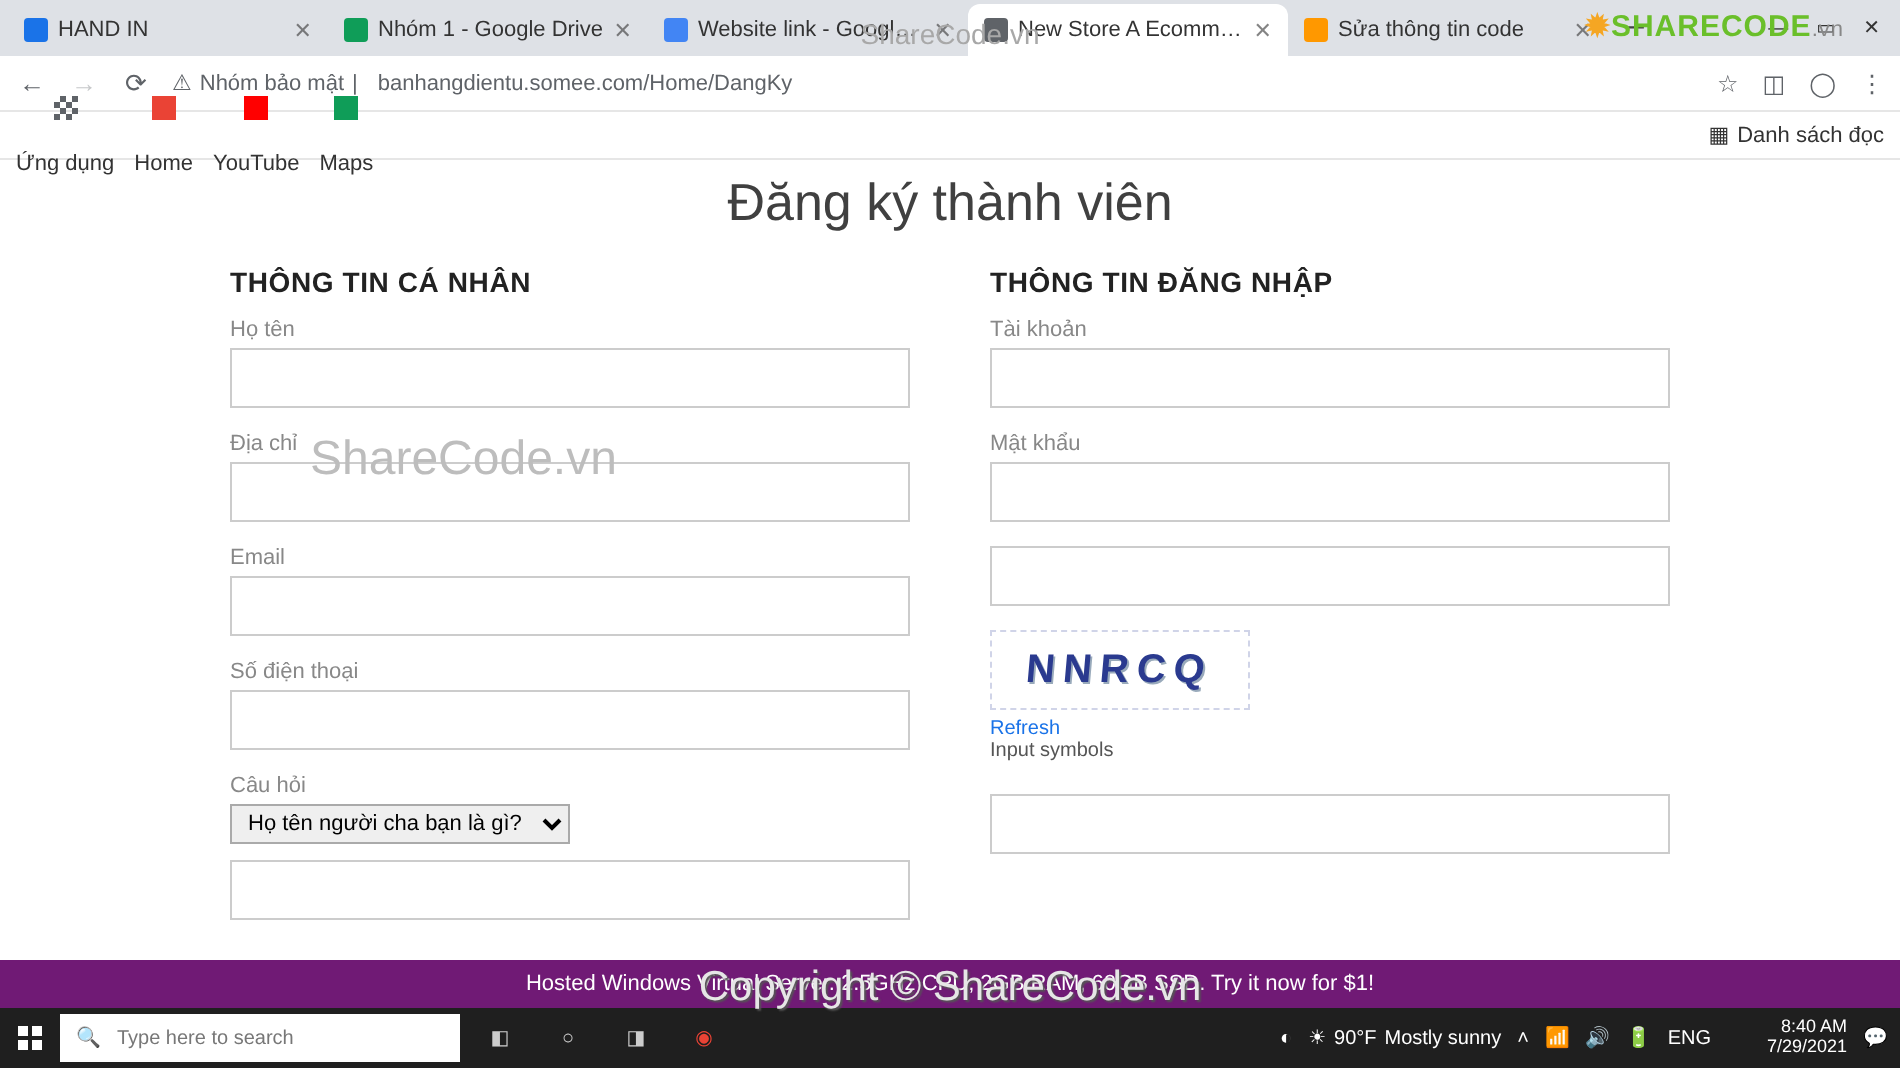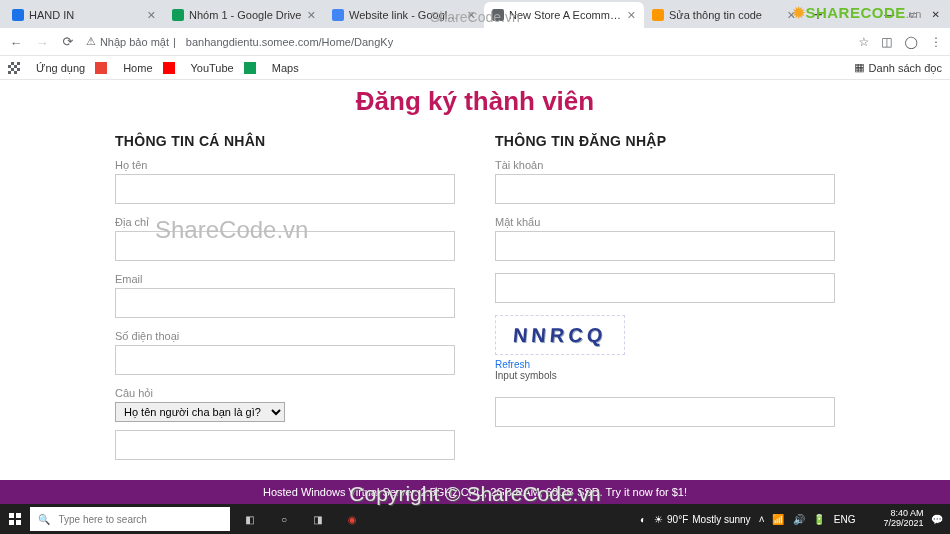--- a/index.html
+++ b/index.html
@@ -23,31 +23,31 @@
 
 .addr-bar { height: 28px; background: #fff; display: flex; align-items: center; padding: 0 8px; gap: 10px; border-bottom: 1px solid #e6e6e6; }
 .nav-btn { width: 16px; font-size: 13px; color: #5f6368; text-align: center; }
 .nav-btn.disabled { opacity: .35; }
 .security { font-size: 11px; color: #5f6368; display: flex; align-items: center; gap: 4px; }
 .url { font-size: 11px; color: #5f6368; }
 .addr-icons { margin-left: auto; display: flex; gap: 12px; font-size: 12px; color: #5f6368; }
 
 
 .bm-bar { height: 24px; background: #fff; display: flex; align-items: center; padding: 0 8px; gap: 10px; font-size: 11px; color: #333; border-bottom: 1px solid #e6e6e6; }
-.bm { display: flex; align-items: center; gap: 16px; }
+.bm { display: flex; align-items: center; gap: 16px; flex-direction: column; }
 .bm .ic { width: 12px; height: 12px; }
 .ic-apps { background: repeating-conic-gradient(#5f6368 0 25%, transparent 0 50%); background-size: 6px 6px; }
 .ic-gmail { background: #ea4335; }
 .ic-yt { background: #ff0000; }
 .ic-maps { background: #0f9d58; }
 .bm-right { margin-left: auto; display: flex; align-items: center; gap: 4px; }
 
 
 .page { position: relative; height: calc(534px - 28px - 28px - 24px - 24px - 30px); overflow: hidden; padding-top: 6px; }
-.page-title { text-align: center; font-size: 26px; font-weight: 700; color: #be185d; margin-bottom: 16px; }
+.page-title { text-align: center; font-size: 26px; font-weight: 400; color: #404040; margin-bottom: 16px; }
 .cols { display: flex; justify-content: center; gap: 40px; padding: 0 40px; }
 .col { width: 340px; }
 .section-h { font-size: 14px; font-weight: 700; letter-spacing: .3px; color: #222; margin-bottom: 10px; }
 .field-label { font-size: 11px; color: #888; margin-bottom: 3px; }
 .tinput { width: 100%; height: 30px; border: 1px solid #ccc; font-size: 12px; padding: 0 6px; margin-bottom: 12px; background: #fff; }
 .select { width: 170px; height: 20px; border: 1px solid #aaa; font-size: 11px; padding: 0 4px; margin-bottom: 6px; background: #efefef; }
 
 .captcha-box { width: 130px; height: 40px; border: 1px dashed #d0d4e8; display: flex; align-items: center; justify-content: center; margin-bottom: 4px; }
 .captcha-text { font-family: Arial; font-size: 20px; font-weight: 700; letter-spacing: 4px; color: #2a3a8f; transform: skewX(-5deg); text-shadow: 1px 1px 0 #9ab; }
 .refresh-link { font-size: 10px; color: #1a73e8; cursor: pointer; }
@@ -112,21 +112,21 @@
     <span>✕</span>
   </div>
 </div>
 
 <div class="addr-bar">
   <span class="nav-btn">←</span>
   <span class="nav-btn disabled">→</span>
   <span class="nav-btn">⟳</span>
   <span class="security">
     <span>⚠</span>
-    <span>Nhập bảo mật</span>
+    <span>Nhóm bảo mật</span>
     <span>|</span>
   </span>
   <span class="url">banhangdientu.somee.com/Home/DangKy</span>
   <div class="addr-icons">
     <span>☆</span>
     <span>◫</span>
     <span>◯</span>
     <span>⋮</span>
   </div>
 </div>

